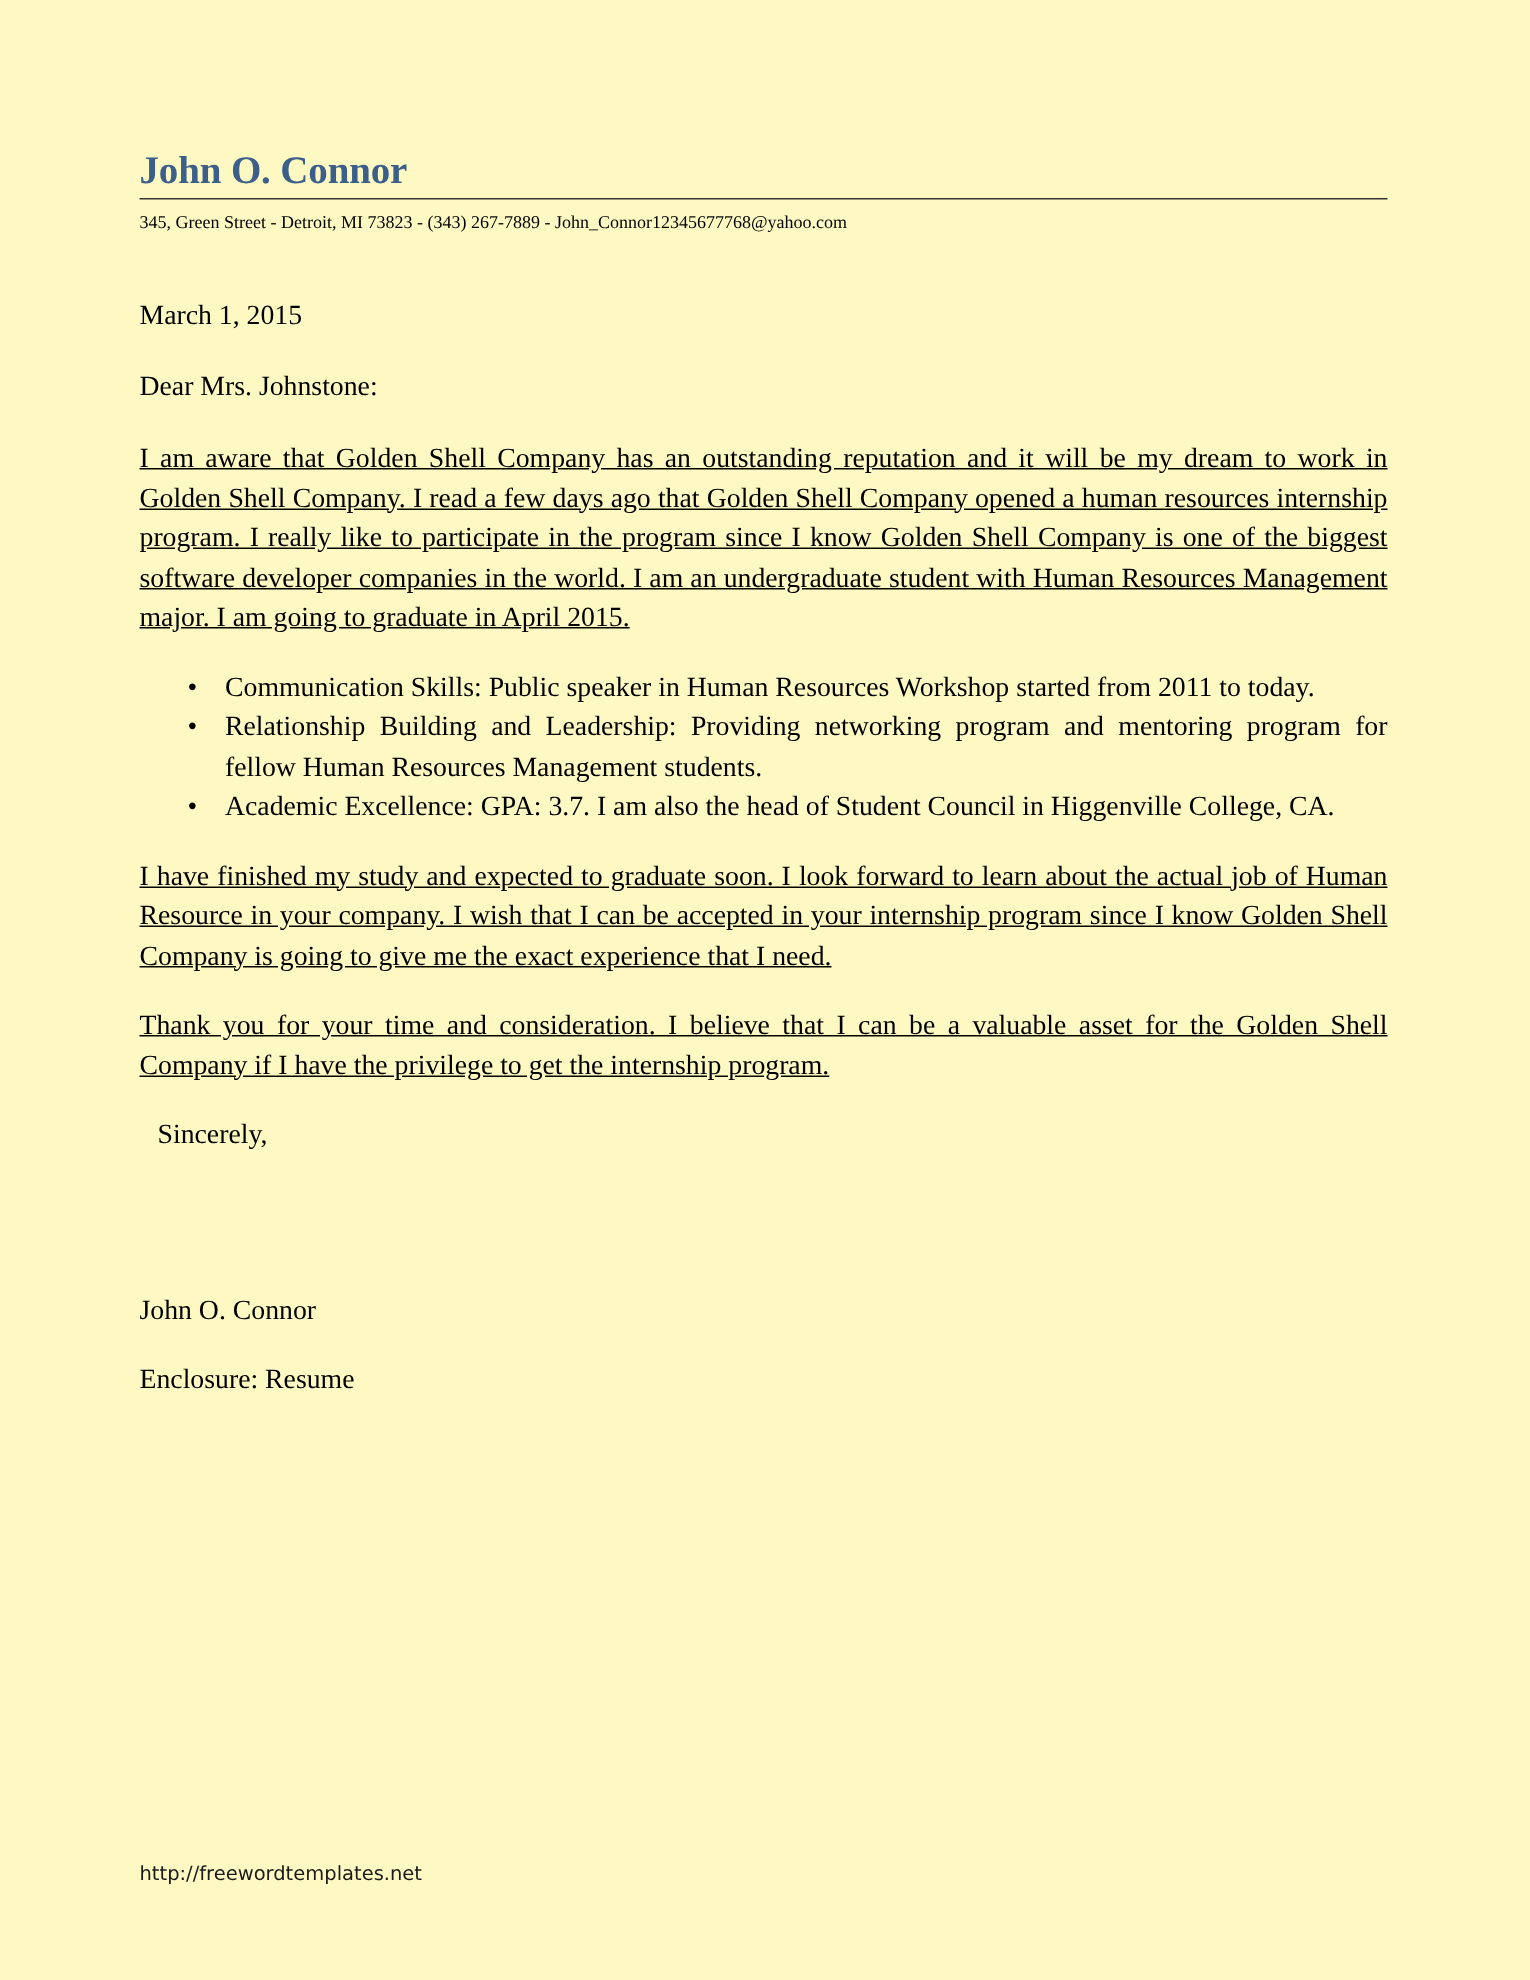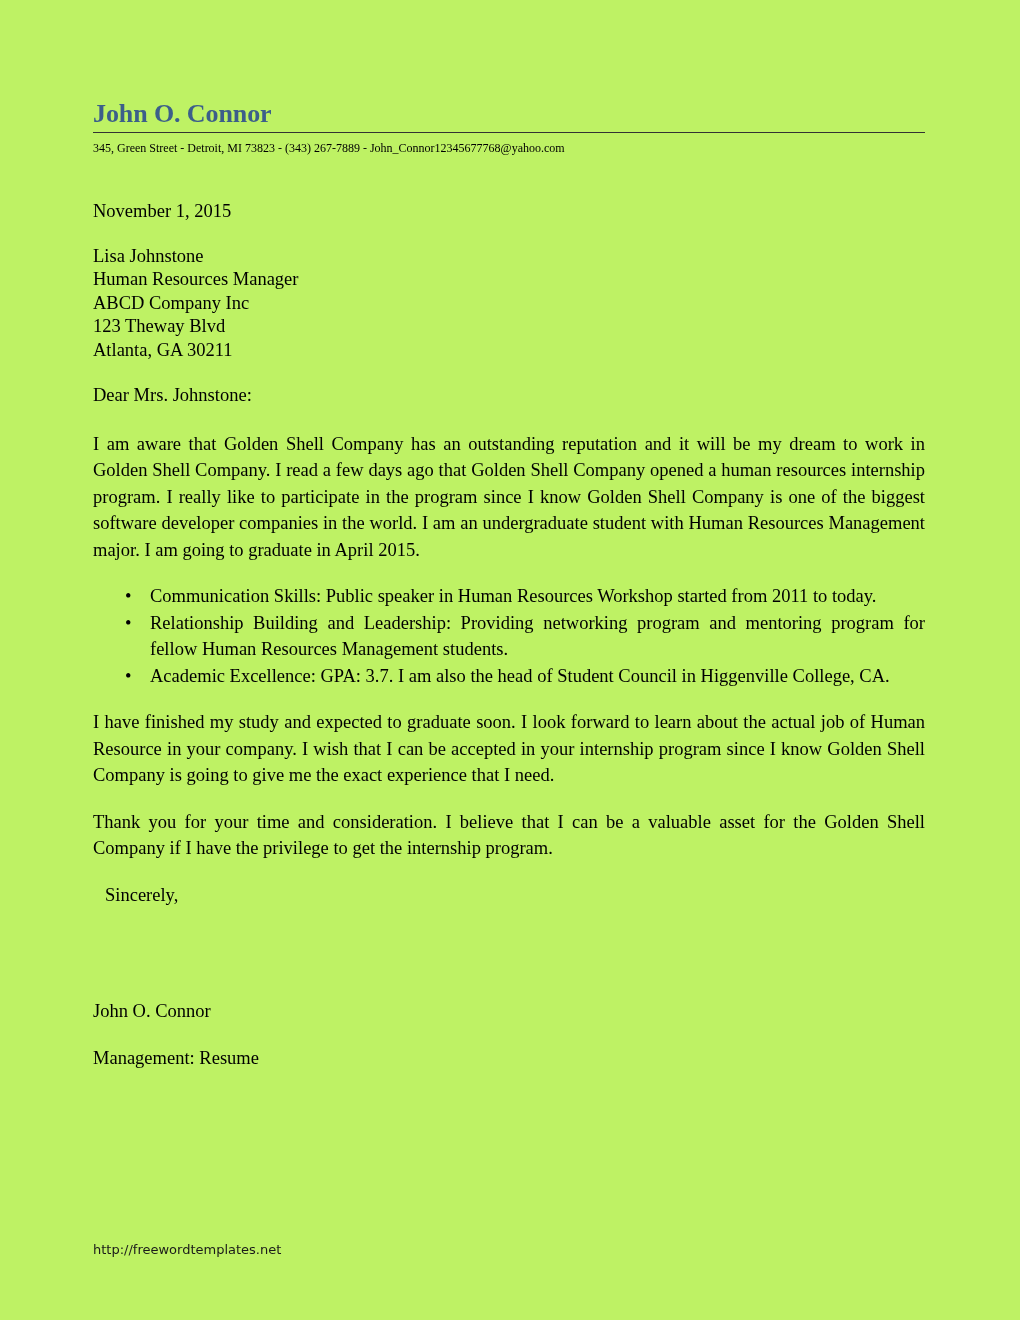--- a/index.html
+++ b/index.html
@@ -15,21 +15,21 @@
     color: #000000;
     overflow: hidden;
   }
 
   .page {
     position: absolute;
     left: 0;
     top: 0;
     width: 1020px;
     height: 1320px;
-    background: #bef264;
+    background: #fef9c3;
   }
 
   .content {
     position: absolute;
     left: 93px;
     top: 0;
     width: 832px;
   }
 
   
@@ -87,20 +87,21 @@
   }
 
   .salutation {
     margin: 0 0 22px 0;
   }
 
   .para {
     margin: 0 0 20px 0;
     text-align: justify;
     text-justify: inter-word;
+    text-decoration: underline;
   }
 
   .highlight-list {
     margin: 0 0 20px 0;
     padding: 0;
     list-style: none;
   }
   .highlight-item {
     position: relative;
     padding-left: 57px;
@@ -151,29 +152,22 @@
   <div class="content">
 
     <div class="letterhead">
       <div class="sender-name">John O. Connor</div>
       <div class="letterhead-rule"></div>
       <div class="sender-contact">345, Green Street - Detroit, MI 73823 - (343) 267-7889 - John_Connor12345677768@yahoo.com</div>
     </div>
 
     <div class="letter-body">
 
-      <div class="date-line">November 1, 2015</div>
-
-      <div class="recipient-block">
-        <span class="recipient-line">Lisa Johnstone</span>
-        <span class="recipient-line">Human Resources Manager</span>
-        <span class="recipient-line">ABCD Company Inc</span>
-        <span class="recipient-line">123 Theway Blvd</span>
-        <span class="recipient-line">Atlanta, GA 30211</span>
-      </div>
+      <div class="date-line">March 1, 2015</div>
+
 
       <div class="salutation">Dear Mrs. Johnstone:</div>
 
       <p class="para">I am aware that Golden Shell Company has an outstanding reputation and it will be my dream to work in Golden Shell Company. I read a few days ago that Golden Shell Company opened a human resources internship program. I really like to participate in the program since I know Golden Shell Company is one of the biggest software developer companies in the world. I am an undergraduate student with Human Resources Management major. I am going to graduate in April 2015.</p>
 
 
       <ul class="highlight-list">
         <li class="highlight-item">
           <span class="bullet-marker">•</span>
           <span>Communication Skills: Public speaker in Human Resources Workshop started from 2011 to today.</span>
@@ -191,21 +185,21 @@
       <p class="para">I have finished my study and expected to graduate soon. I look forward to learn about the actual job of Human Resource in your company. I wish that I can be accepted in your internship program since I know Golden Shell Company is going to give me the exact experience that I need.</p>
 
       <p class="para">Thank you for your time and consideration. I believe that I can be a valuable asset for the Golden Shell Company if I have the privilege to get the internship program.</p>
 
       <div class="closing">Sincerely,</div>
 
       <div class="signature-gap"></div>
 
       <div class="signature-name">John O. Connor</div>
 
-      <div class="enclosure">Management: Resume</div>
+      <div class="enclosure">Enclosure: Resume</div>
 
     </div>
   </div>
 
   <div class="footer">
     <span class="footer-url">http://freewordtemplates.net</span>
   </div>
 
 </div>
 

